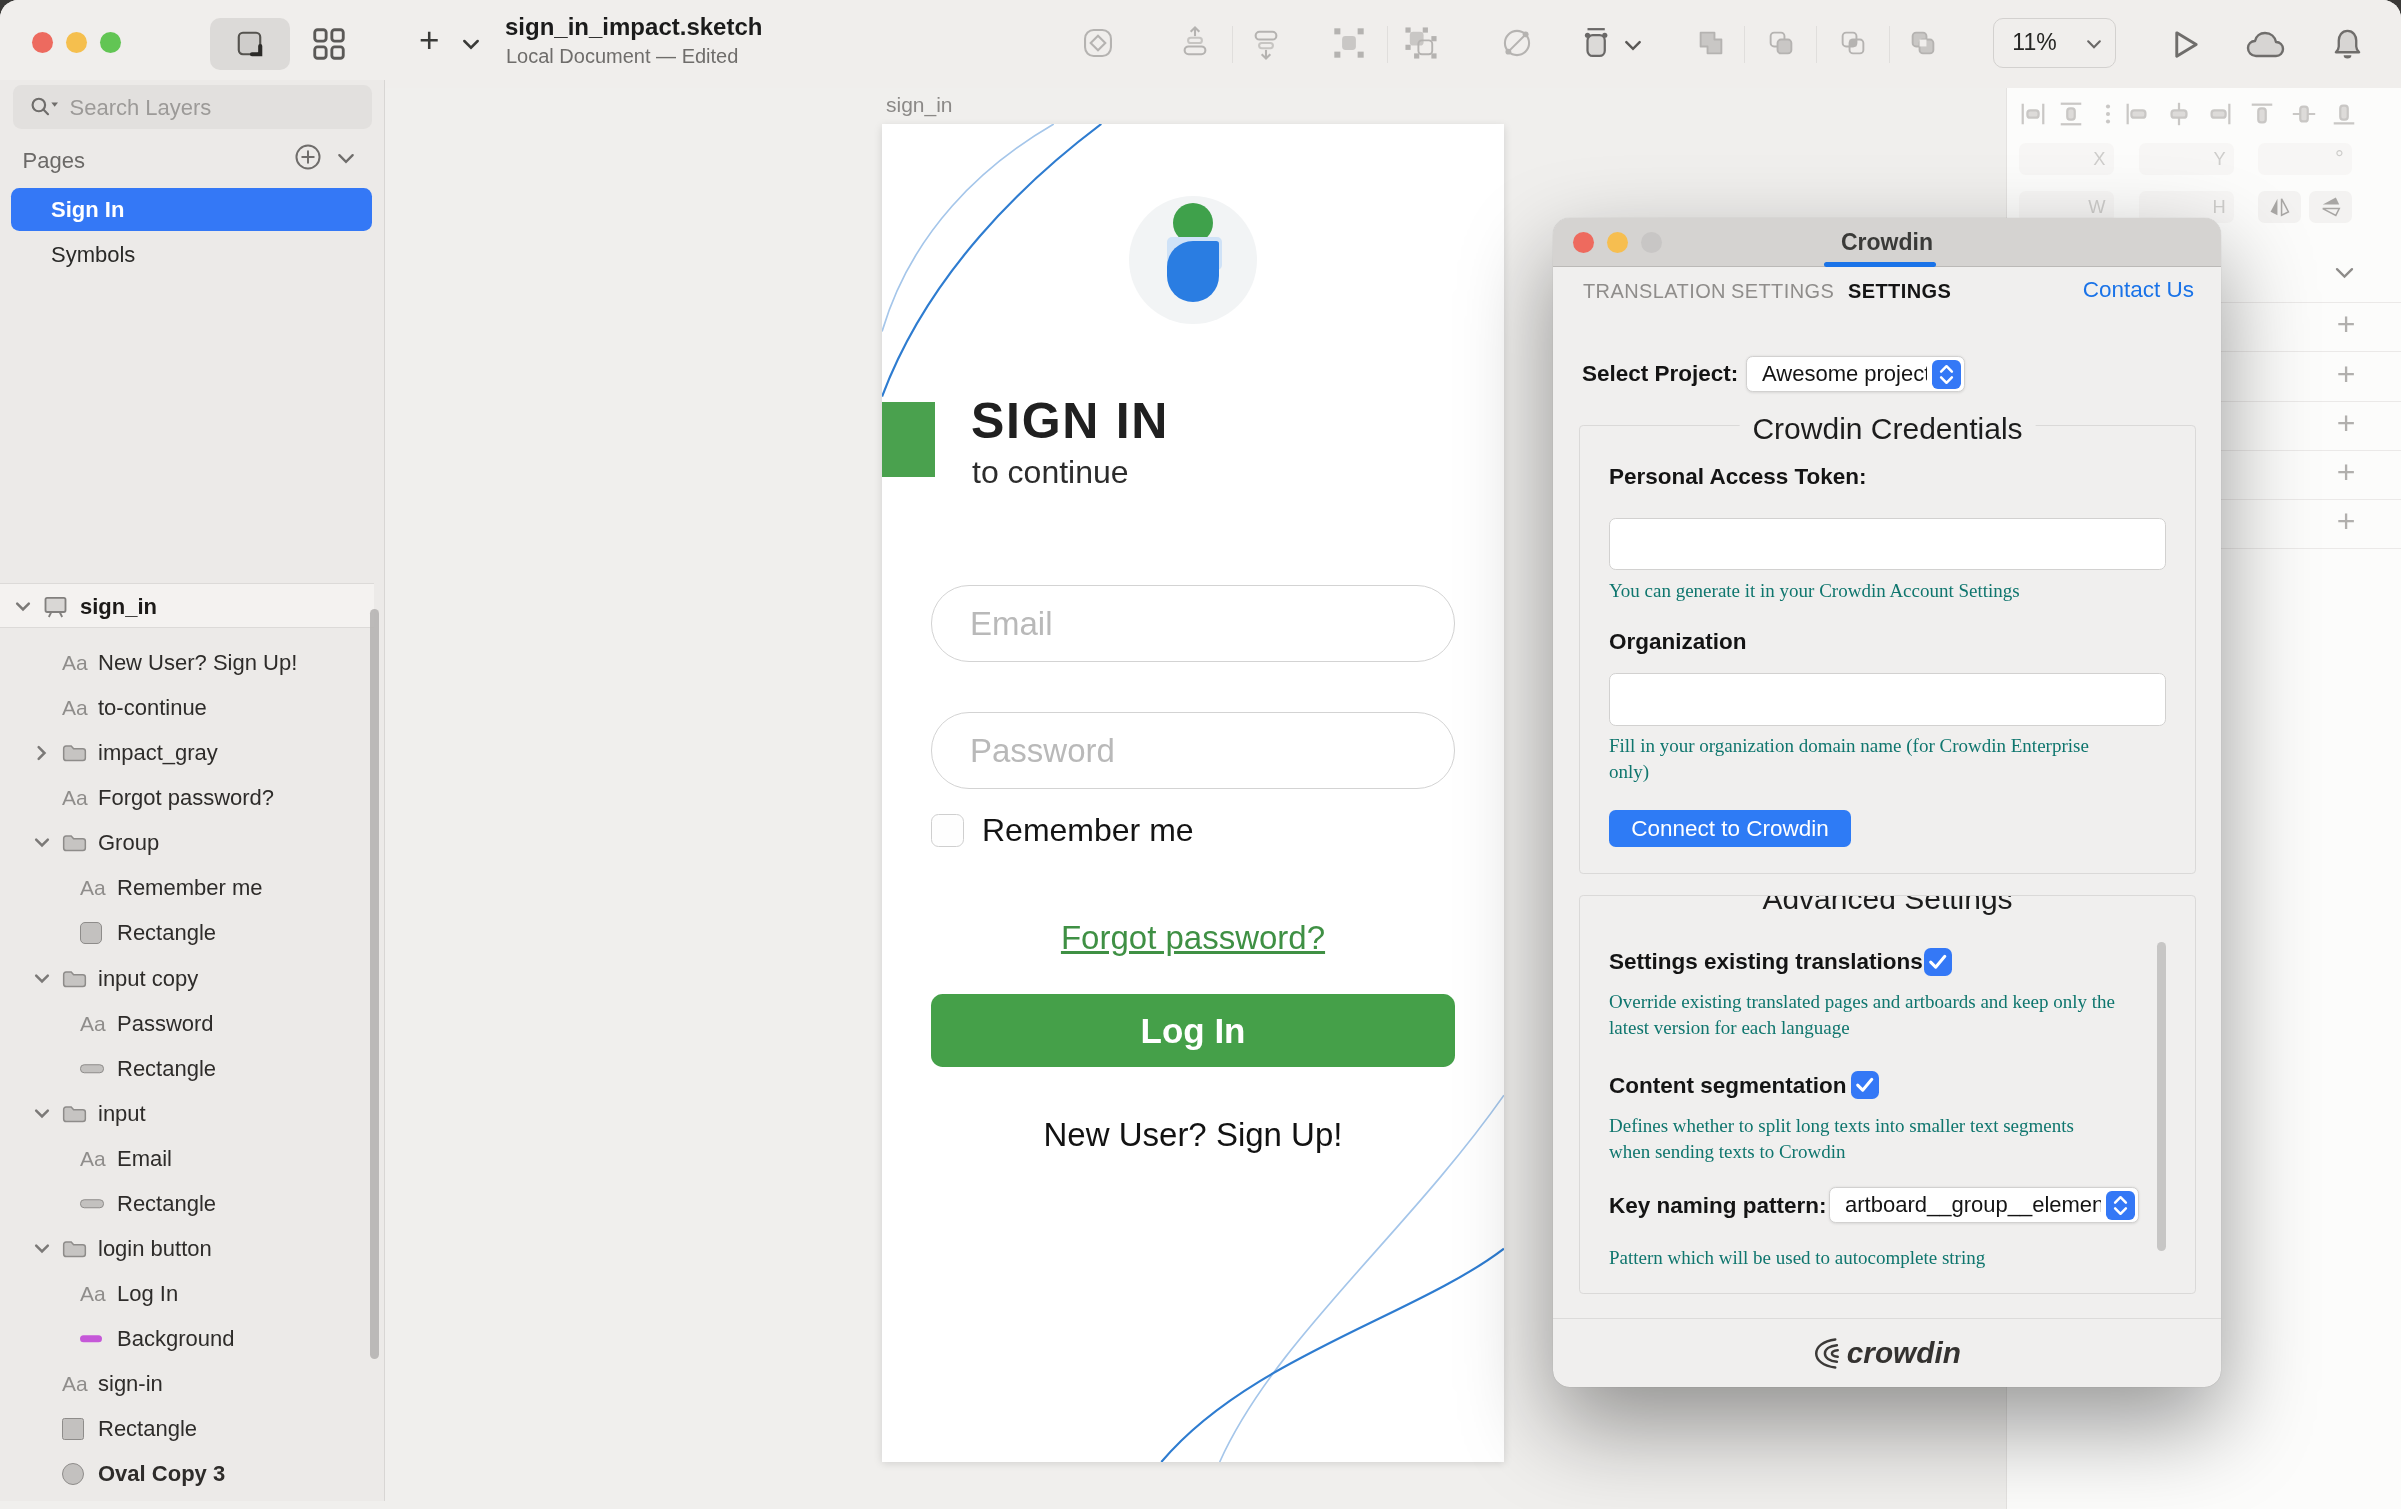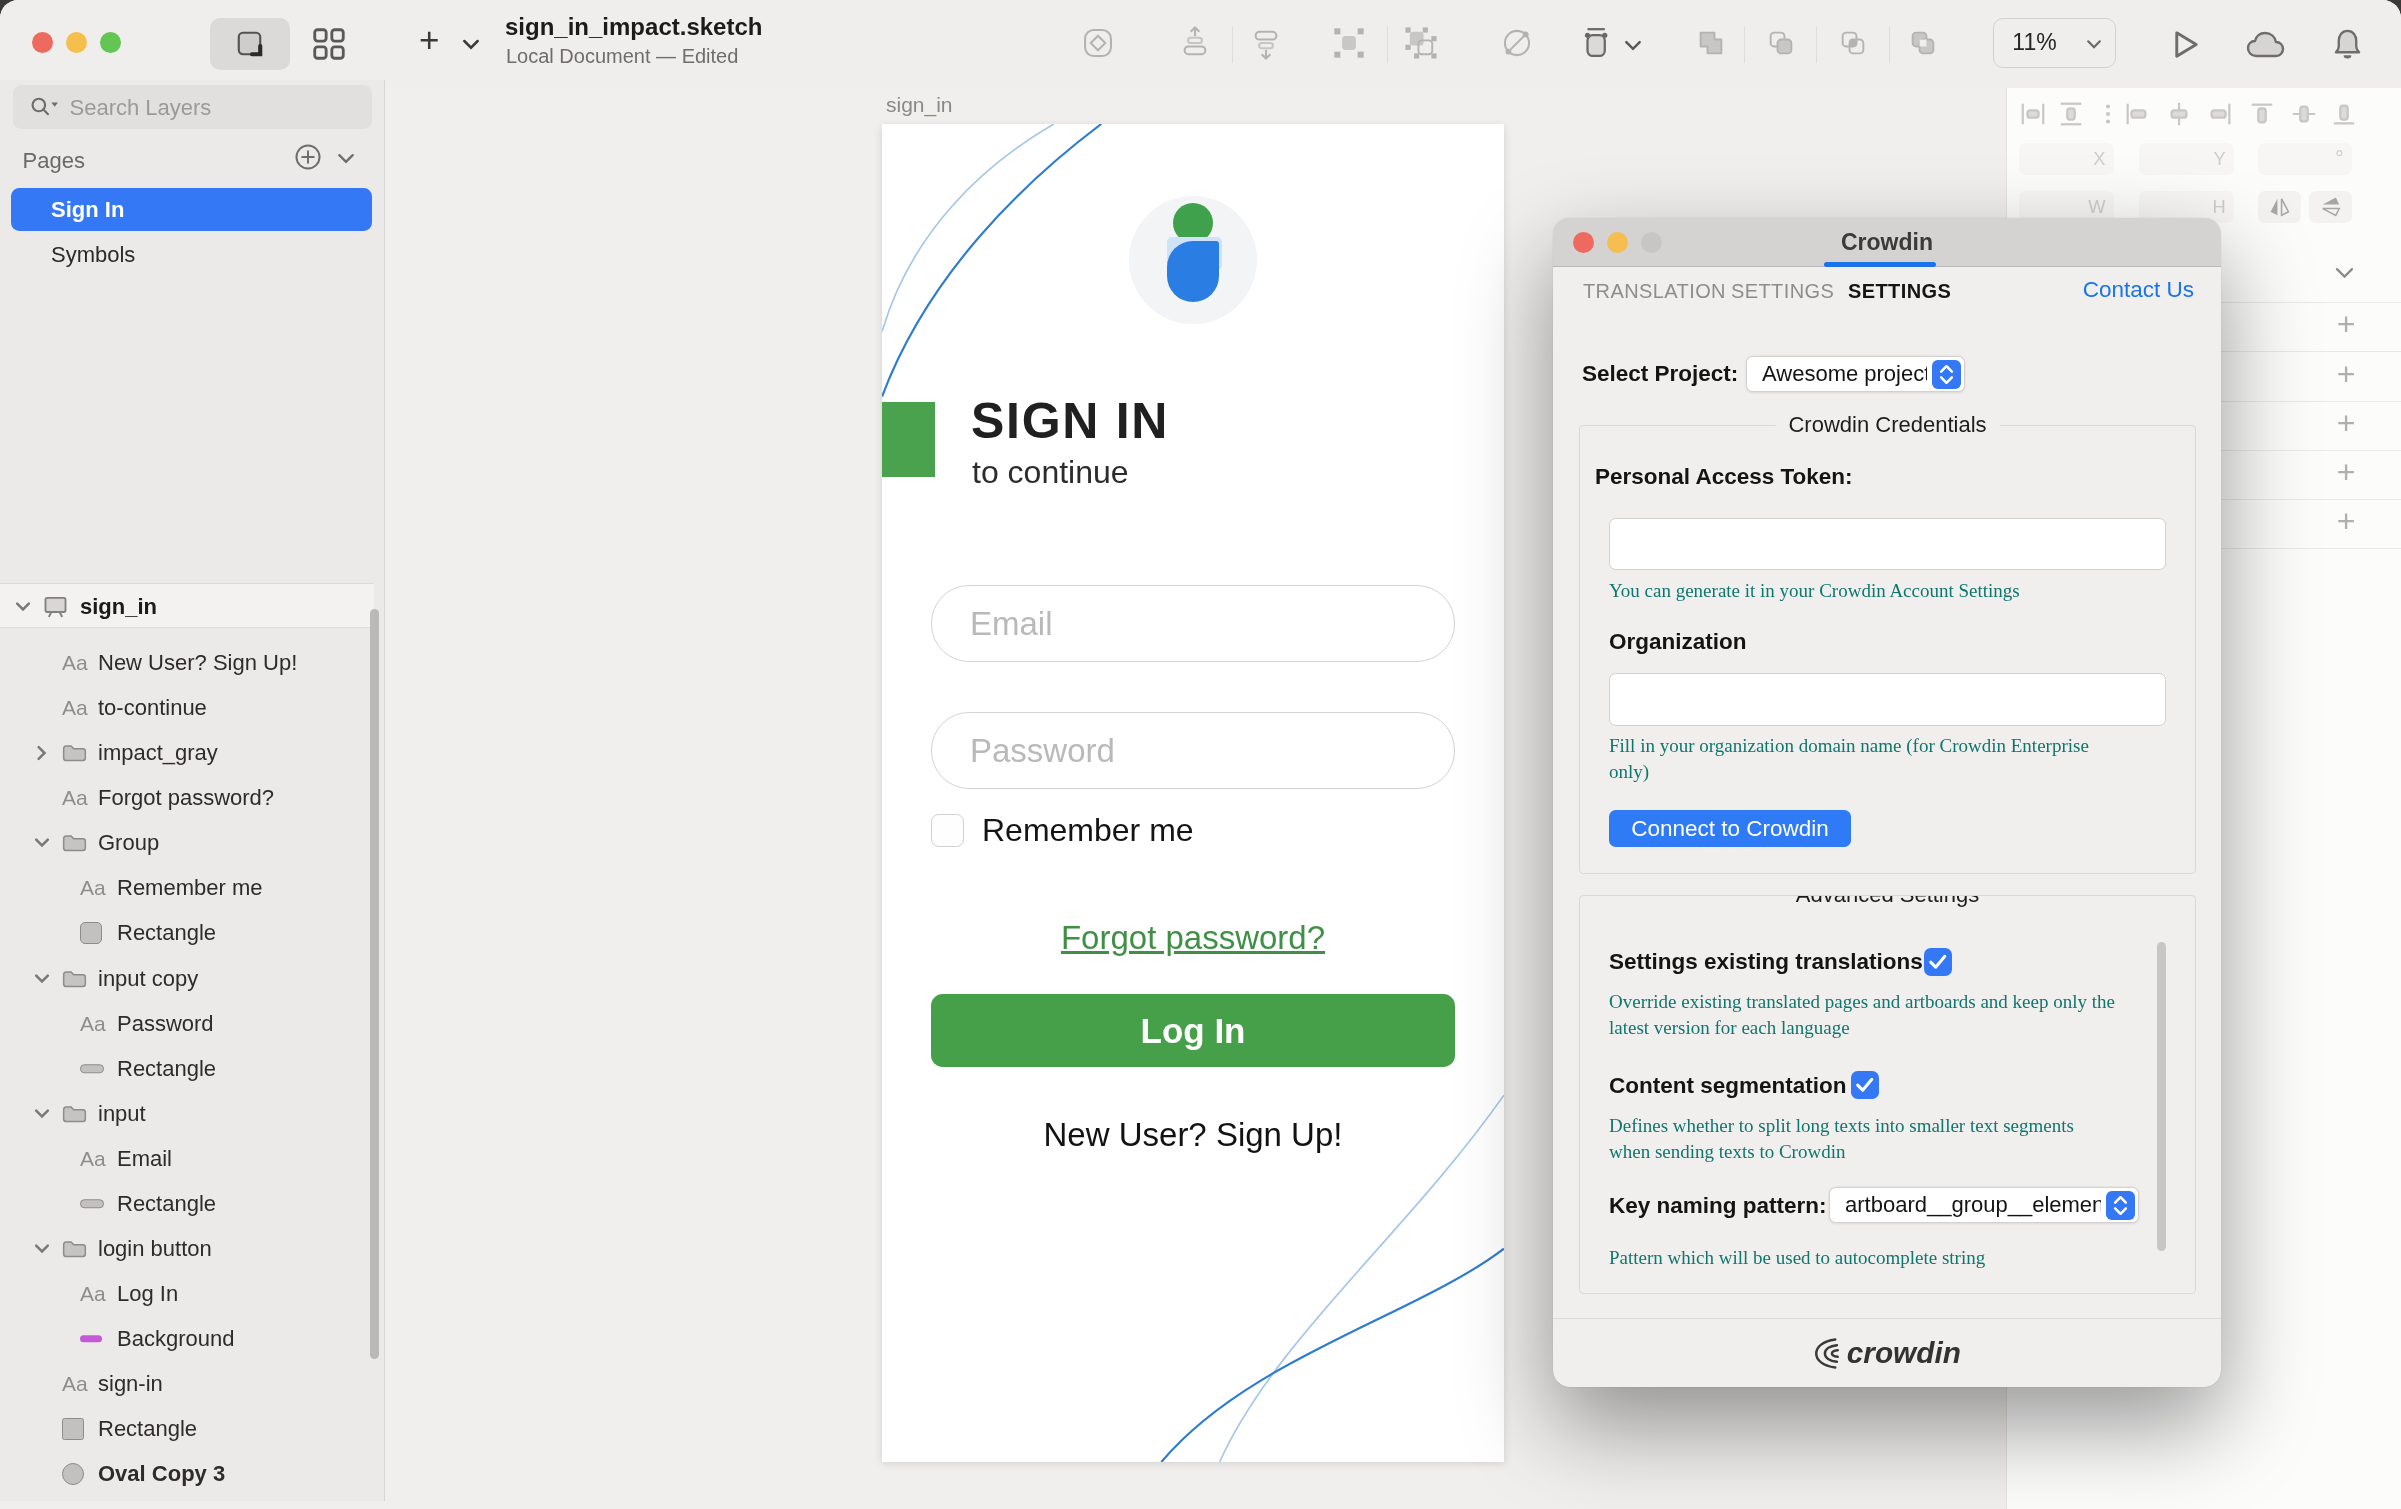--- a/index.html
+++ b/index.html
@@ -55,21 +55,21 @@
   .cw-indicator{left:271px;top:44px;width:112px;height:5px;border-radius:2.5px;background:#1a73e8;}
   .cw-tab{position:absolute;top:62px;font-size:20px;letter-spacing:0.4px;color:#8f8d8b;}
   .cw-tab.active{color:#141414;font-weight:700;margin-left:13px;}
   .cw-contact{top:59px;right:27px;font-size:22.5px;color:#1a73e8;}
   .popup{position:absolute;background:#fff;border:0.8px solid #d2d1d0;border-radius:6.7px;box-shadow:0 0.8px 2.5px rgba(0,0,0,.10);box-sizing:border-box;}
   .popup .ptext{position:absolute;left:15px;top:0;bottom:0;right:37px;font-size:22px;color:#141414;line-height:34px;
                 white-space:nowrap;overflow:hidden;}
   .popup .stepper{position:absolute;right:3.3px;top:2.5px;width:29px;height:29px;background:#3478f6;border-radius:5.8px;}
   .fieldset{position:absolute;border:1.7px solid #dad9d8;border-radius:4.2px;box-sizing:border-box;}
   .legend{position:absolute;top:-14px;left:50%;transform:translateX(-50%);background:#f0efee;padding:0 13.3px;
-          font-size:22px;color:#1d1d1d;white-space:nowrap;}
+          font-size:30px;color:#1d1d1d;white-space:nowrap;}
   .f-label{position:absolute;font-size:22.5px;font-weight:700;color:#141414;white-space:nowrap;}
   .f-help{position:absolute;font-size:19px;color:#0f766e;line-height:26px;font-family:Liberation Serif, serif;}
   .f-input{position:absolute;background:#fff;border:1.7px solid #d2d1d0;border-radius:6.7px;box-sizing:border-box;
            font-size:22px;color:#222;padding:0 11.7px;font-family:"Liberation Sans",sans-serif;outline:none;}
   .checkbox{position:absolute;width:27.5px;height:27.5px;background:#3478f6;border-radius:6.7px;}
   .cw-btn{position:absolute;background:#2e7bf5;border-radius:6.7px;color:#fff;font-size:22.5px;text-align:center;
           border:0;font-family:"Liberation Sans",sans-serif;}
   .cw-scroll{position:absolute;width:9.2px;border-radius:5px;background:#c7c6c5;}
   .cw-footer-line{position:absolute;left:0;width:668px;height:0.8px;background:#dcdbda;}
 </style>
@@ -546,21 +546,21 @@
             <g fill="none" stroke="#fff" stroke-width="3" stroke-linecap="round" stroke-linejoin="round">
         <polyline points="11,14 17.5,7.5 24,14"></polyline>
               <polyline points="11,21 17.5,27.5 24,21"></polyline>
             </g>
           </svg>
       </span>
     </div>
 
     <div class="fieldset" style="left:26px;top:207px;width:617px;height:449px;">
       <span class="legend">Crowdin Credentials</span>
-      <div class="f-label" style="left:15px;top:38px;">Personal Access Token:</div>
+      <div class="f-label" style="left:29px;top:38px;">Personal Access Token:</div>
       <input class="f-input" style="left: 29px; top: 92px; width: 557px; height: 52px;" value="">
       <div class="f-help" style="left:29px;top:152px;">You can generate it in your Crowdin Account Settings</div>
       <div class="f-label" style="left:29px;top:203px;">Organization</div>
       <input class="f-input" style="left: 29px; top: 247px; width: 557px; height: 53px;" value="">
       <div class="f-help" style="left:29px;top:307px;width:484px;">Fill in your organization domain name (for Crowdin Enterprise only)</div>
       <button class="cw-btn" style="left:29px;top:384px;width:242px;height:37px;">Connect to Crowdin</button>
     </div>
 
     <div class="fieldset" style="left:26px;top:677px;width:617px;height:399px;overflow:hidden;">
       <span class="legend">Advanced Settings</span>

